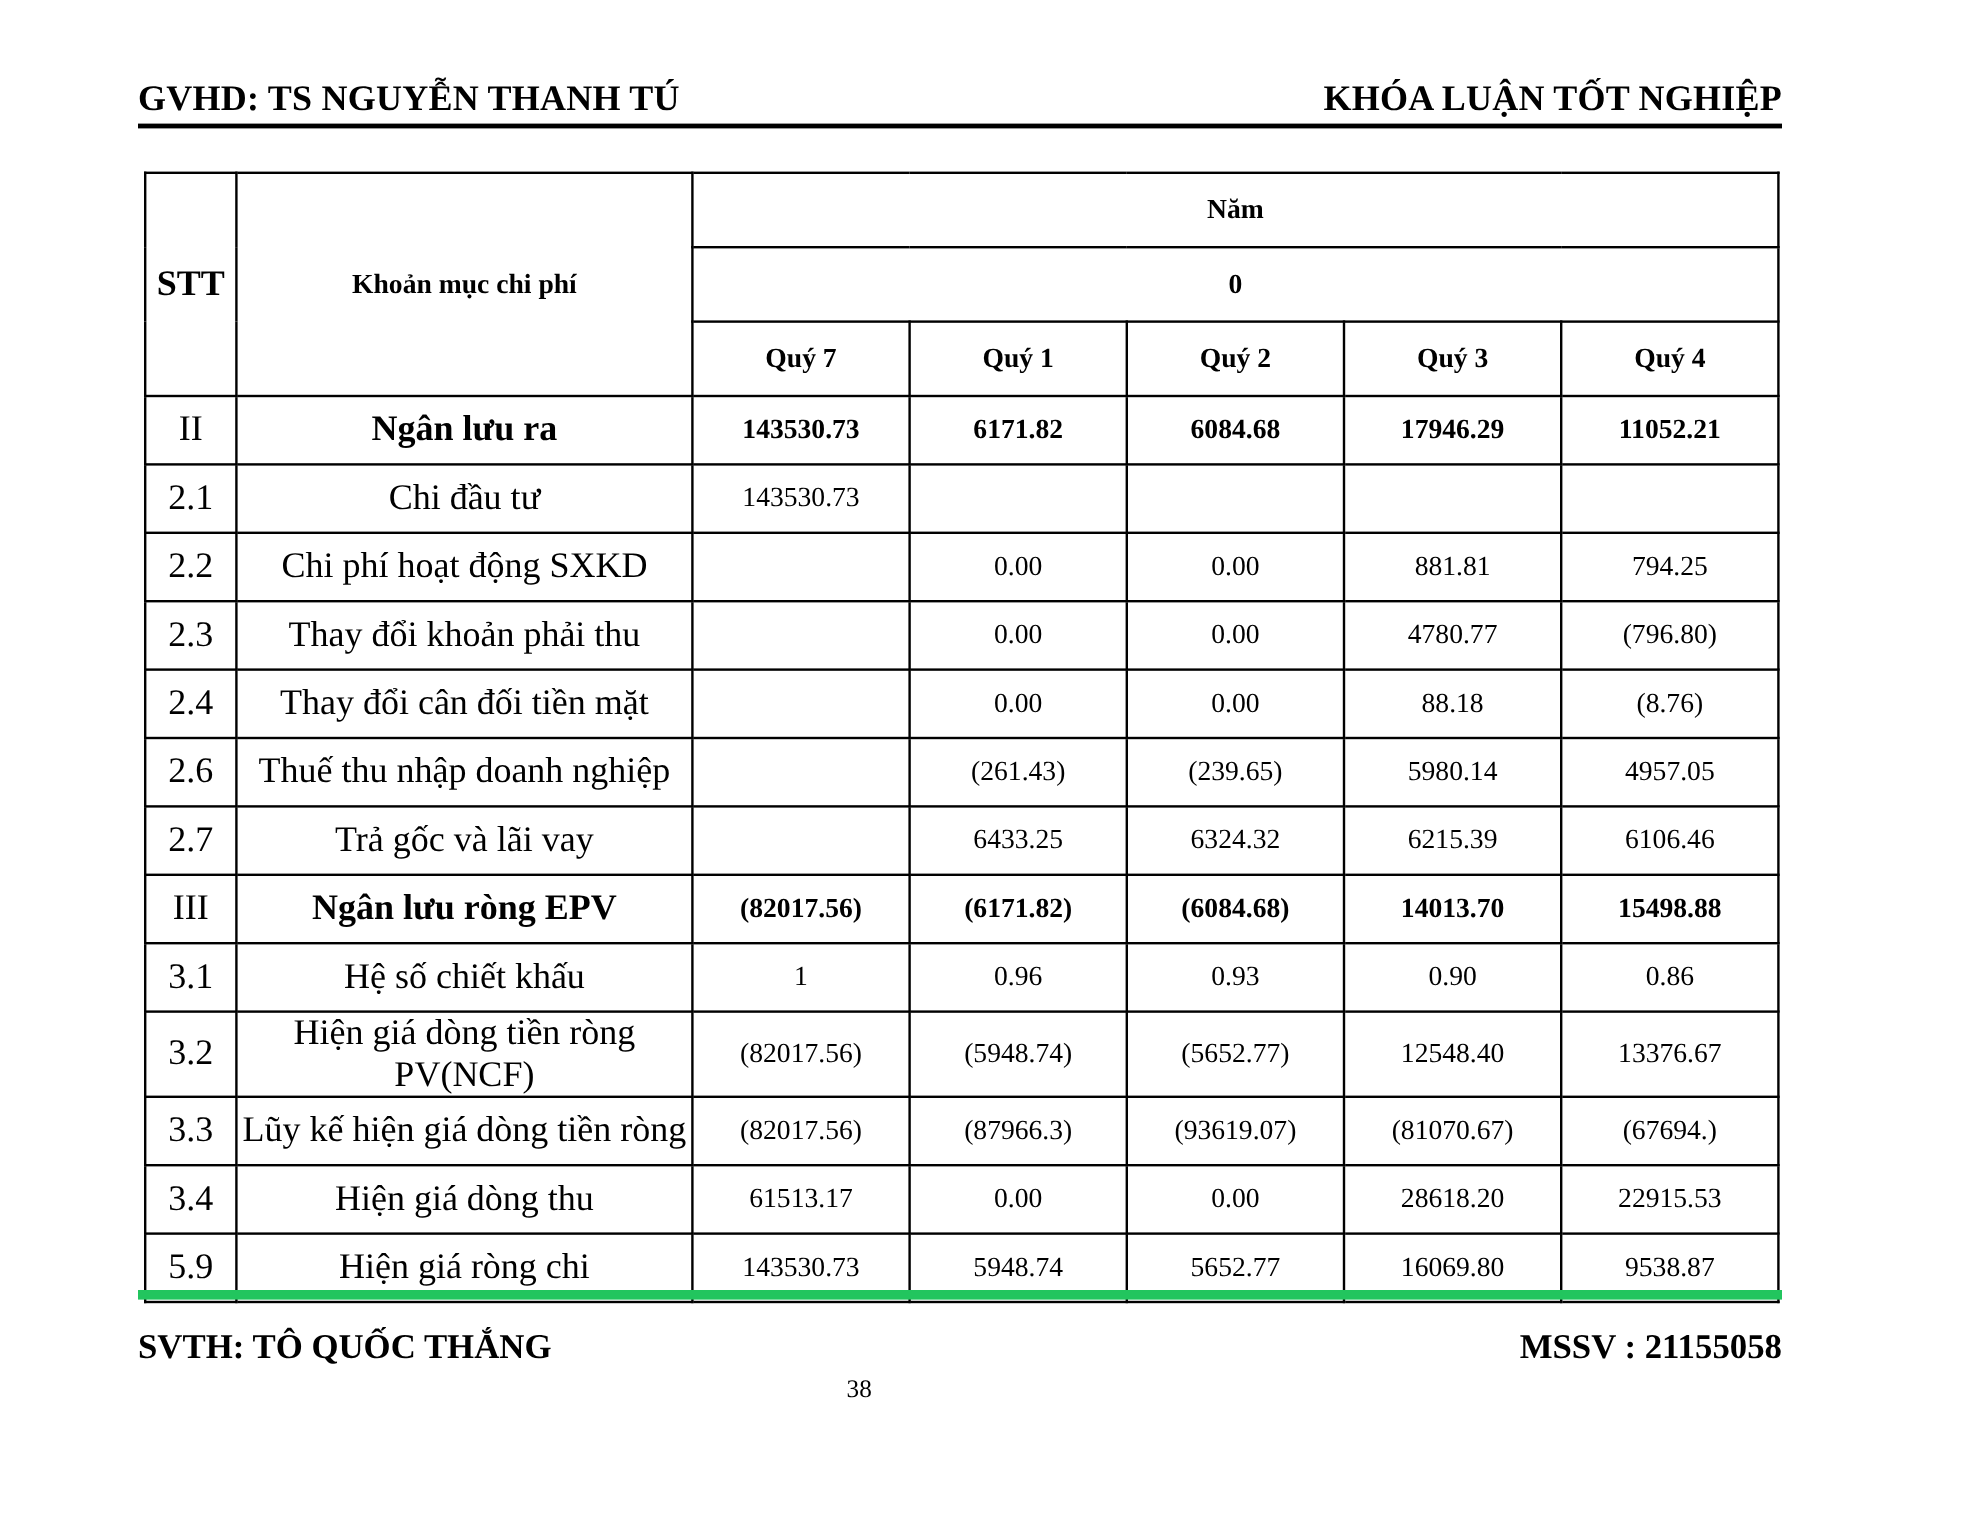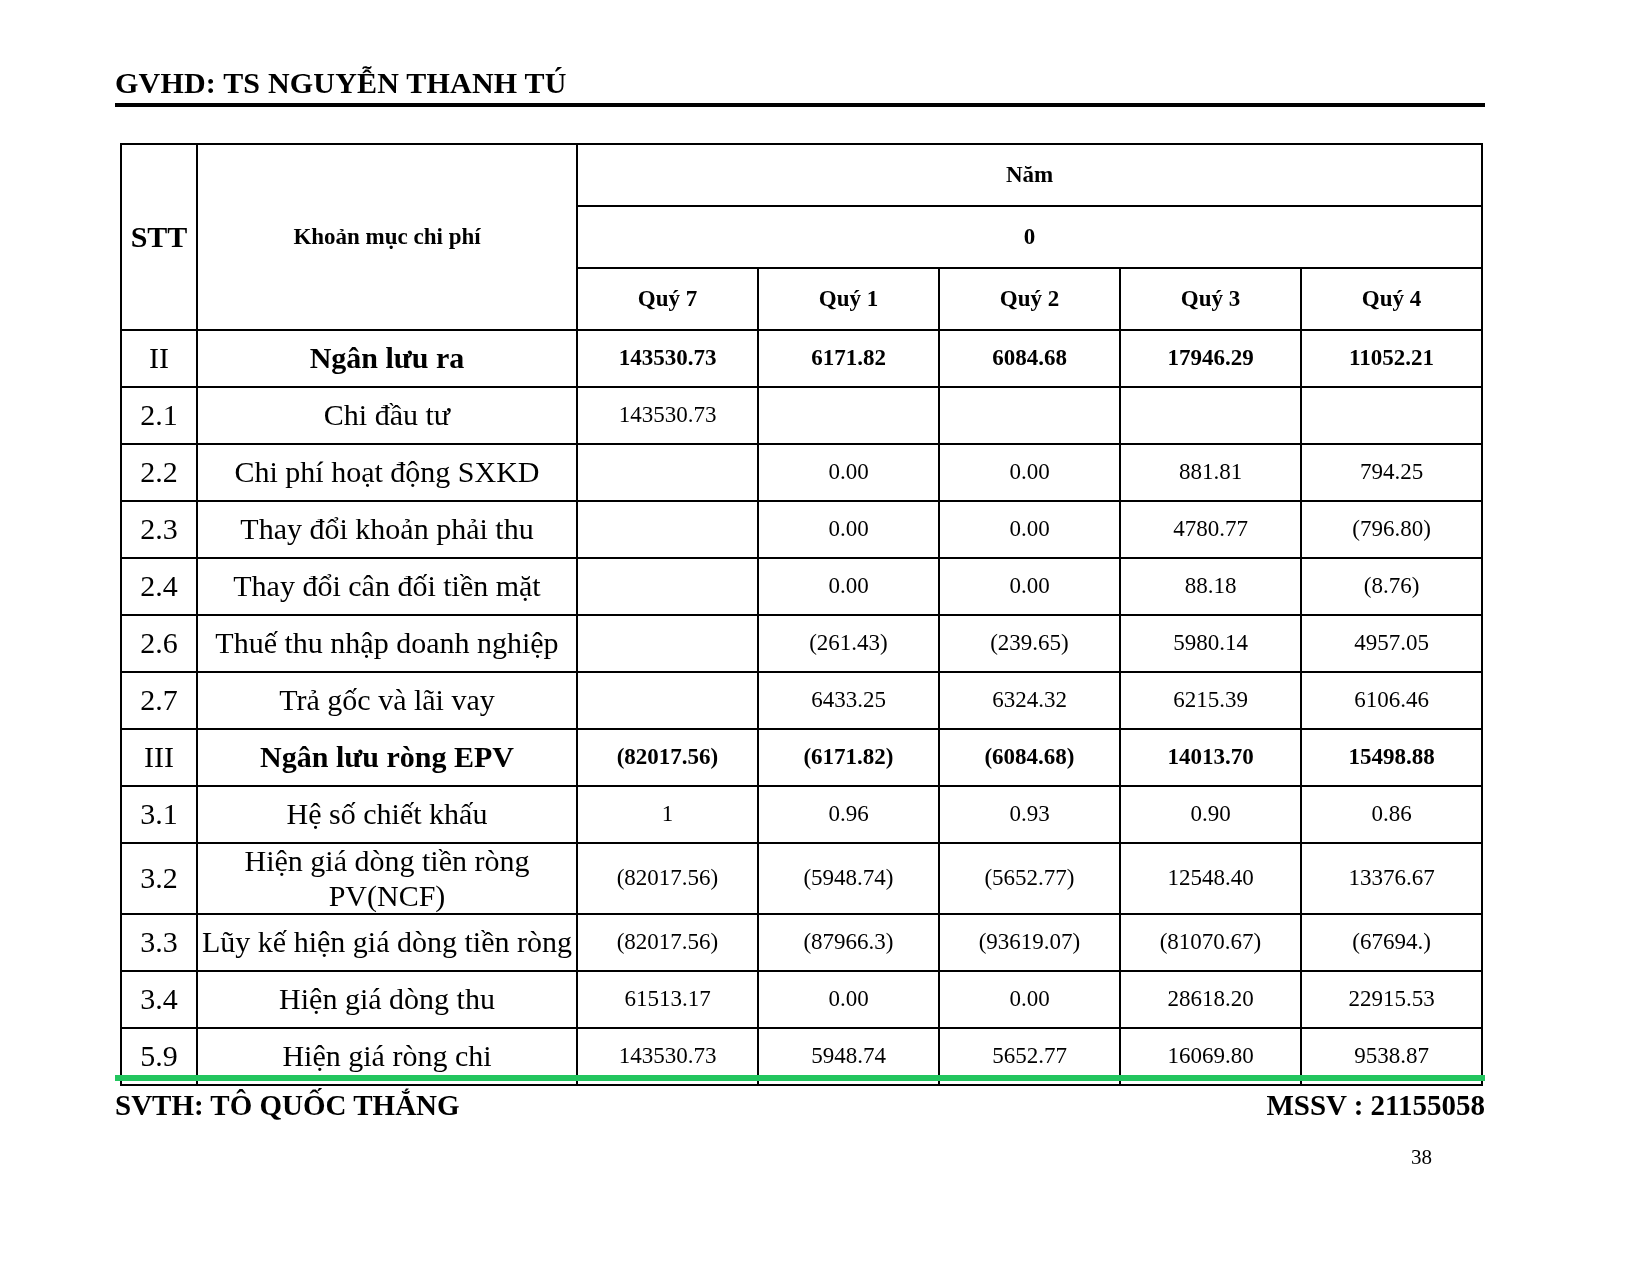--- a/index.html
+++ b/index.html
@@ -84,48 +84,49 @@
 
   td.num, td.blank { font-size: 23px; }
   .row-normal td { height: 55px; }
 
   
   .doc-footer {
     position: absolute;
     left: 115px;
     top: 1075px;
     width: 1370px;
-    border-top: 6px solid #22c55e;
-    padding-top: 8px;
+    border-top: 8px solid #22c55e;
+    padding-top: 24px;
     display: flex;
     justify-content: space-between;
     align-items: flex-end;
     font-weight: bold;
     font-size: 29px;
     box-sizing: border-box;
   }
   .doc-footer .left  { white-space: nowrap; }
   .doc-footer .right { white-space: nowrap; }
 
   .page-number {
     position: absolute;
     left: 0;
     top: 1145px;
     width: 1432px;
-    text-align: right;
+    text-align: center;
     font-size: 21px;
   }
 </style>
 </head>
 <body>
 
 <div class="page">
 
   <div class="doc-header">
     <span class="left">GVHD: TS NGUYỄN THANH TÚ</span>
+    <span class="right">KHÓA LUẬN TỐT NGHIỆP</span>
   </div>
 
   <div class="tbl-wrap">
     <table class="fin">
       <colgroup>
         <col class="c-stt">
         <col class="c-name">
         <col class="c-q">
         <col class="c-q">
         <col class="c-q">

